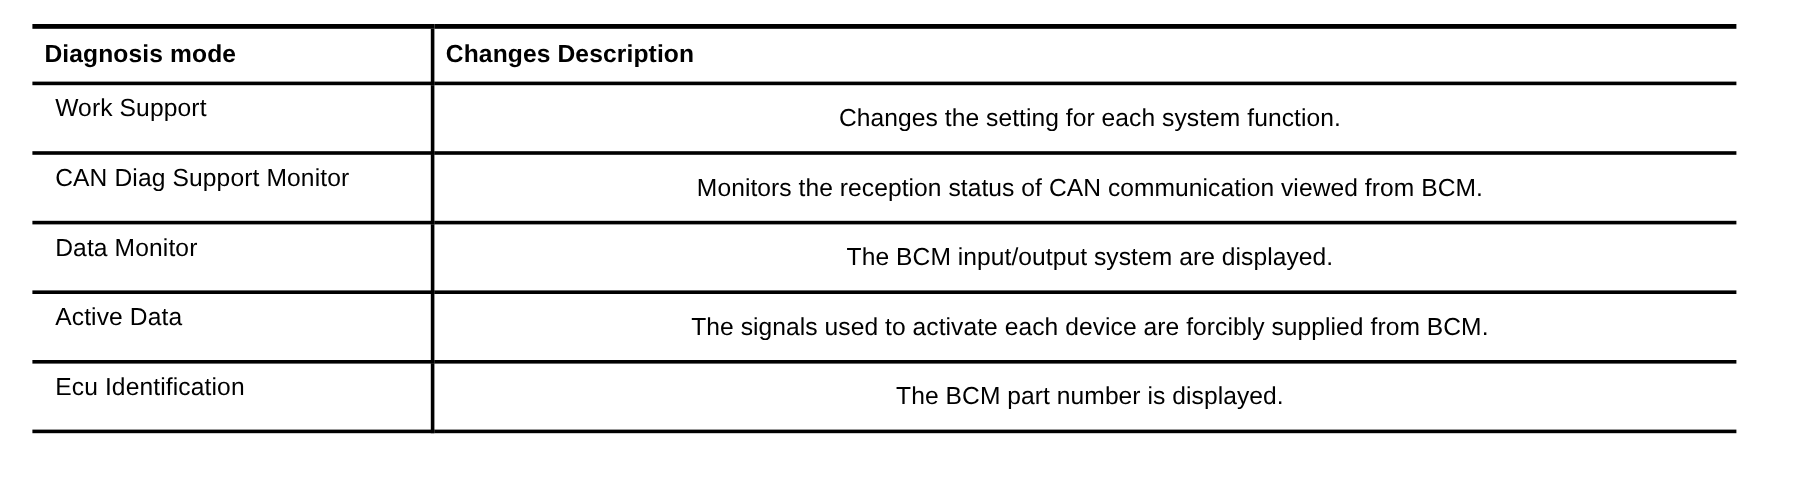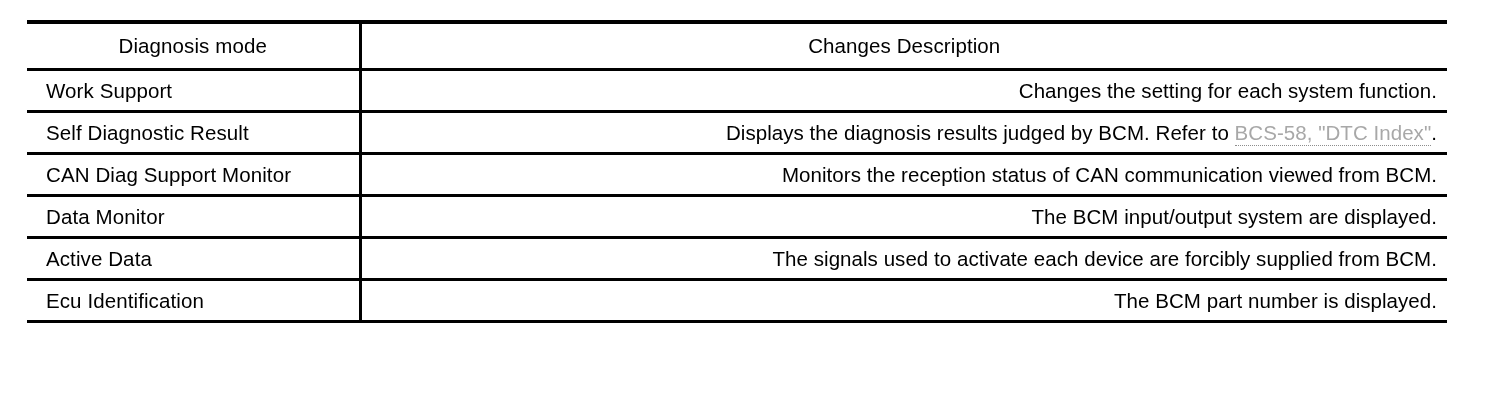--- a/index.html
+++ b/index.html
@@ -45,44 +45,44 @@
     border-bottom: 5px solid #000;
   }
 
   
   table.diag-table th.col-mode,
   table.diag-table td.col-mode {
     border-right: 3px solid #000;
   }
 
   th.col-mode, th.col-desc {
-    font-weight: normal;
+    font-weight: bold;
     font-size: 20.5px;
     letter-spacing: 0.1px;
-    text-align: center;
+    text-align: left;
     height: 44px;
     padding: 0 10px;
     vertical-align: middle;
     white-space: nowrap;
   }
 
   td.col-mode {
     font-size: 20.5px;
     letter-spacing: 0.1px;
     text-align: left;
-    padding: 0 10px 0 19px;
+    padding: 0 10px 16px 19px;
     height: 39px;
     vertical-align: middle;
     white-space: nowrap;
   }
 
   td.col-desc {
     font-size: 20.5px;
     letter-spacing: 0.05px;
-    text-align: right;
+    text-align: center;
     padding: 0 10px 0 18px;
     height: 39px;
     vertical-align: middle;
     white-space: nowrap;
   }
 
   tr.tall-row td.col-mode,
   tr.tall-row td.col-desc {
     height: 62px;
   }
@@ -133,26 +133,20 @@
       </tr>
     </thead>
 
     <tbody>
 
       <tr>
         <td class="col-mode">Work Support</td>
         <td class="col-desc">Changes the setting for each system function.</td>
       </tr>
 
-      <tr>
-        <td class="col-mode">Self Diagnostic Result</td>
-        <td class="col-desc">
-          <span>Displays the diagnosis results judged by BCM. Refer to </span><a class="xref" href="#">BCS-58, "DTC Index"</a><span>.</span>
-        </td>
-      </tr>
 
       <tr>
         <td class="col-mode">CAN Diag Support Monitor</td>
         <td class="col-desc">Monitors the reception status of CAN communication viewed from BCM.</td>
       </tr>
 
       <tr>
         <td class="col-mode">Data Monitor</td>
         <td class="col-desc">The BCM input/output system are displayed.</td>
       </tr>

